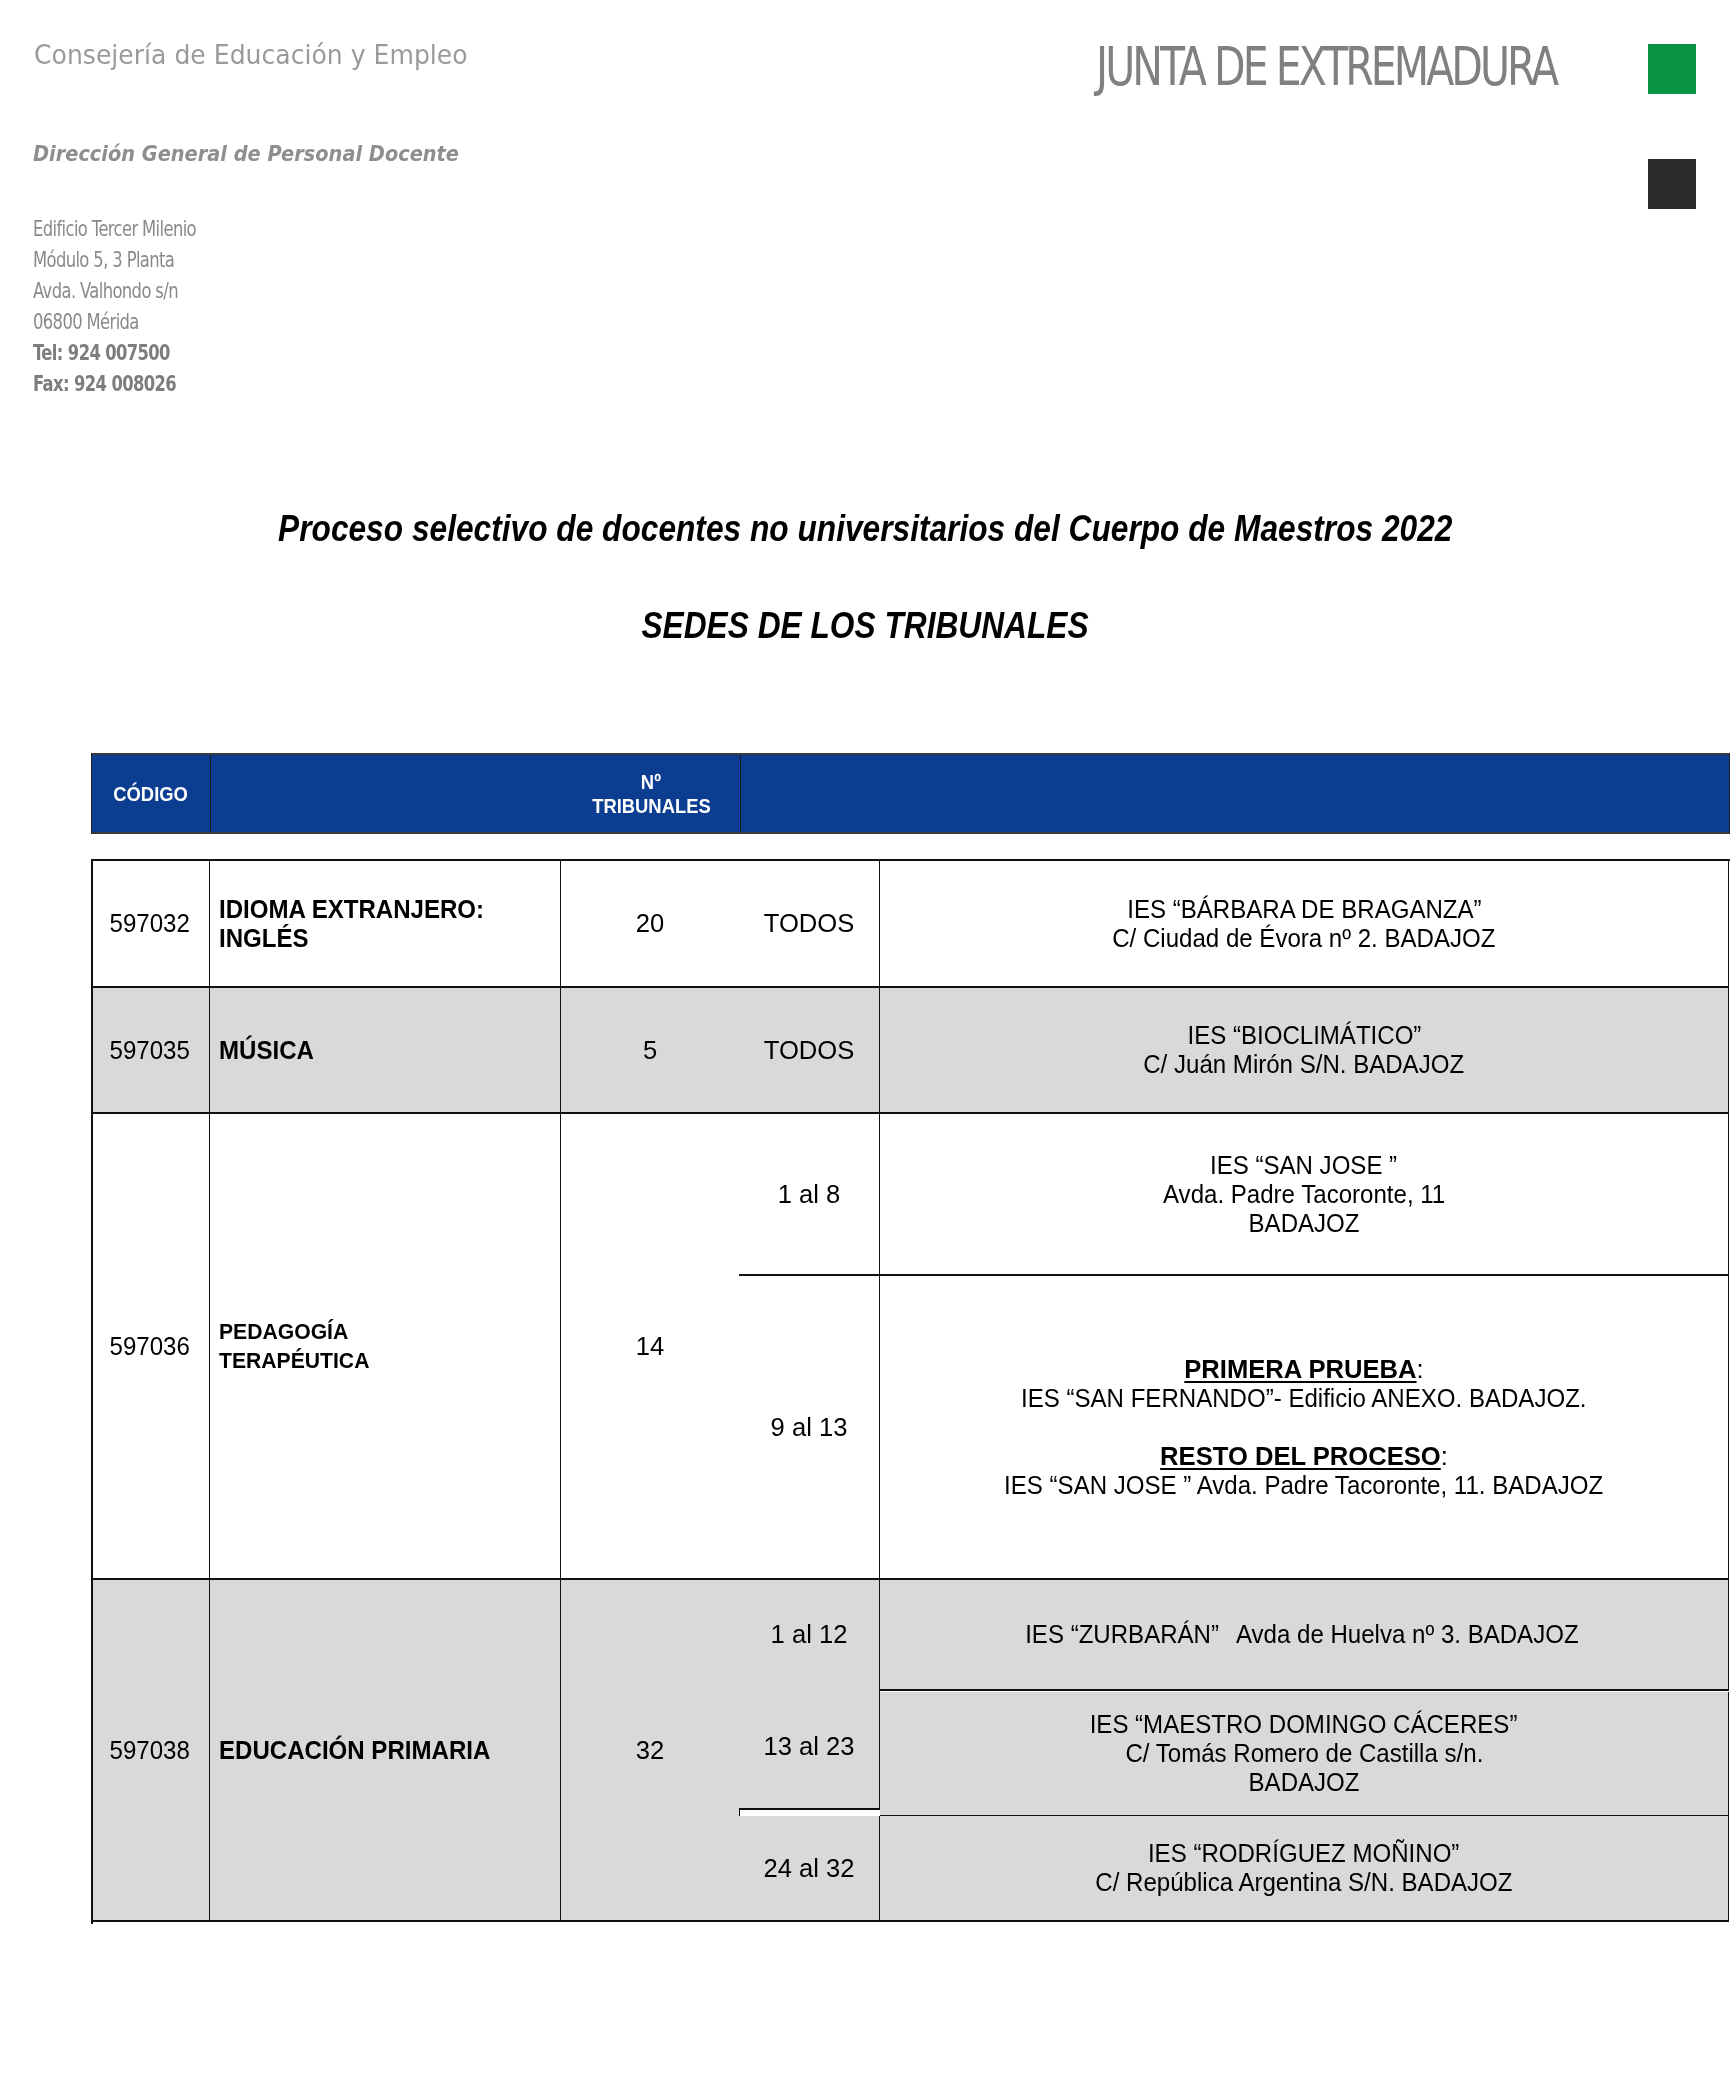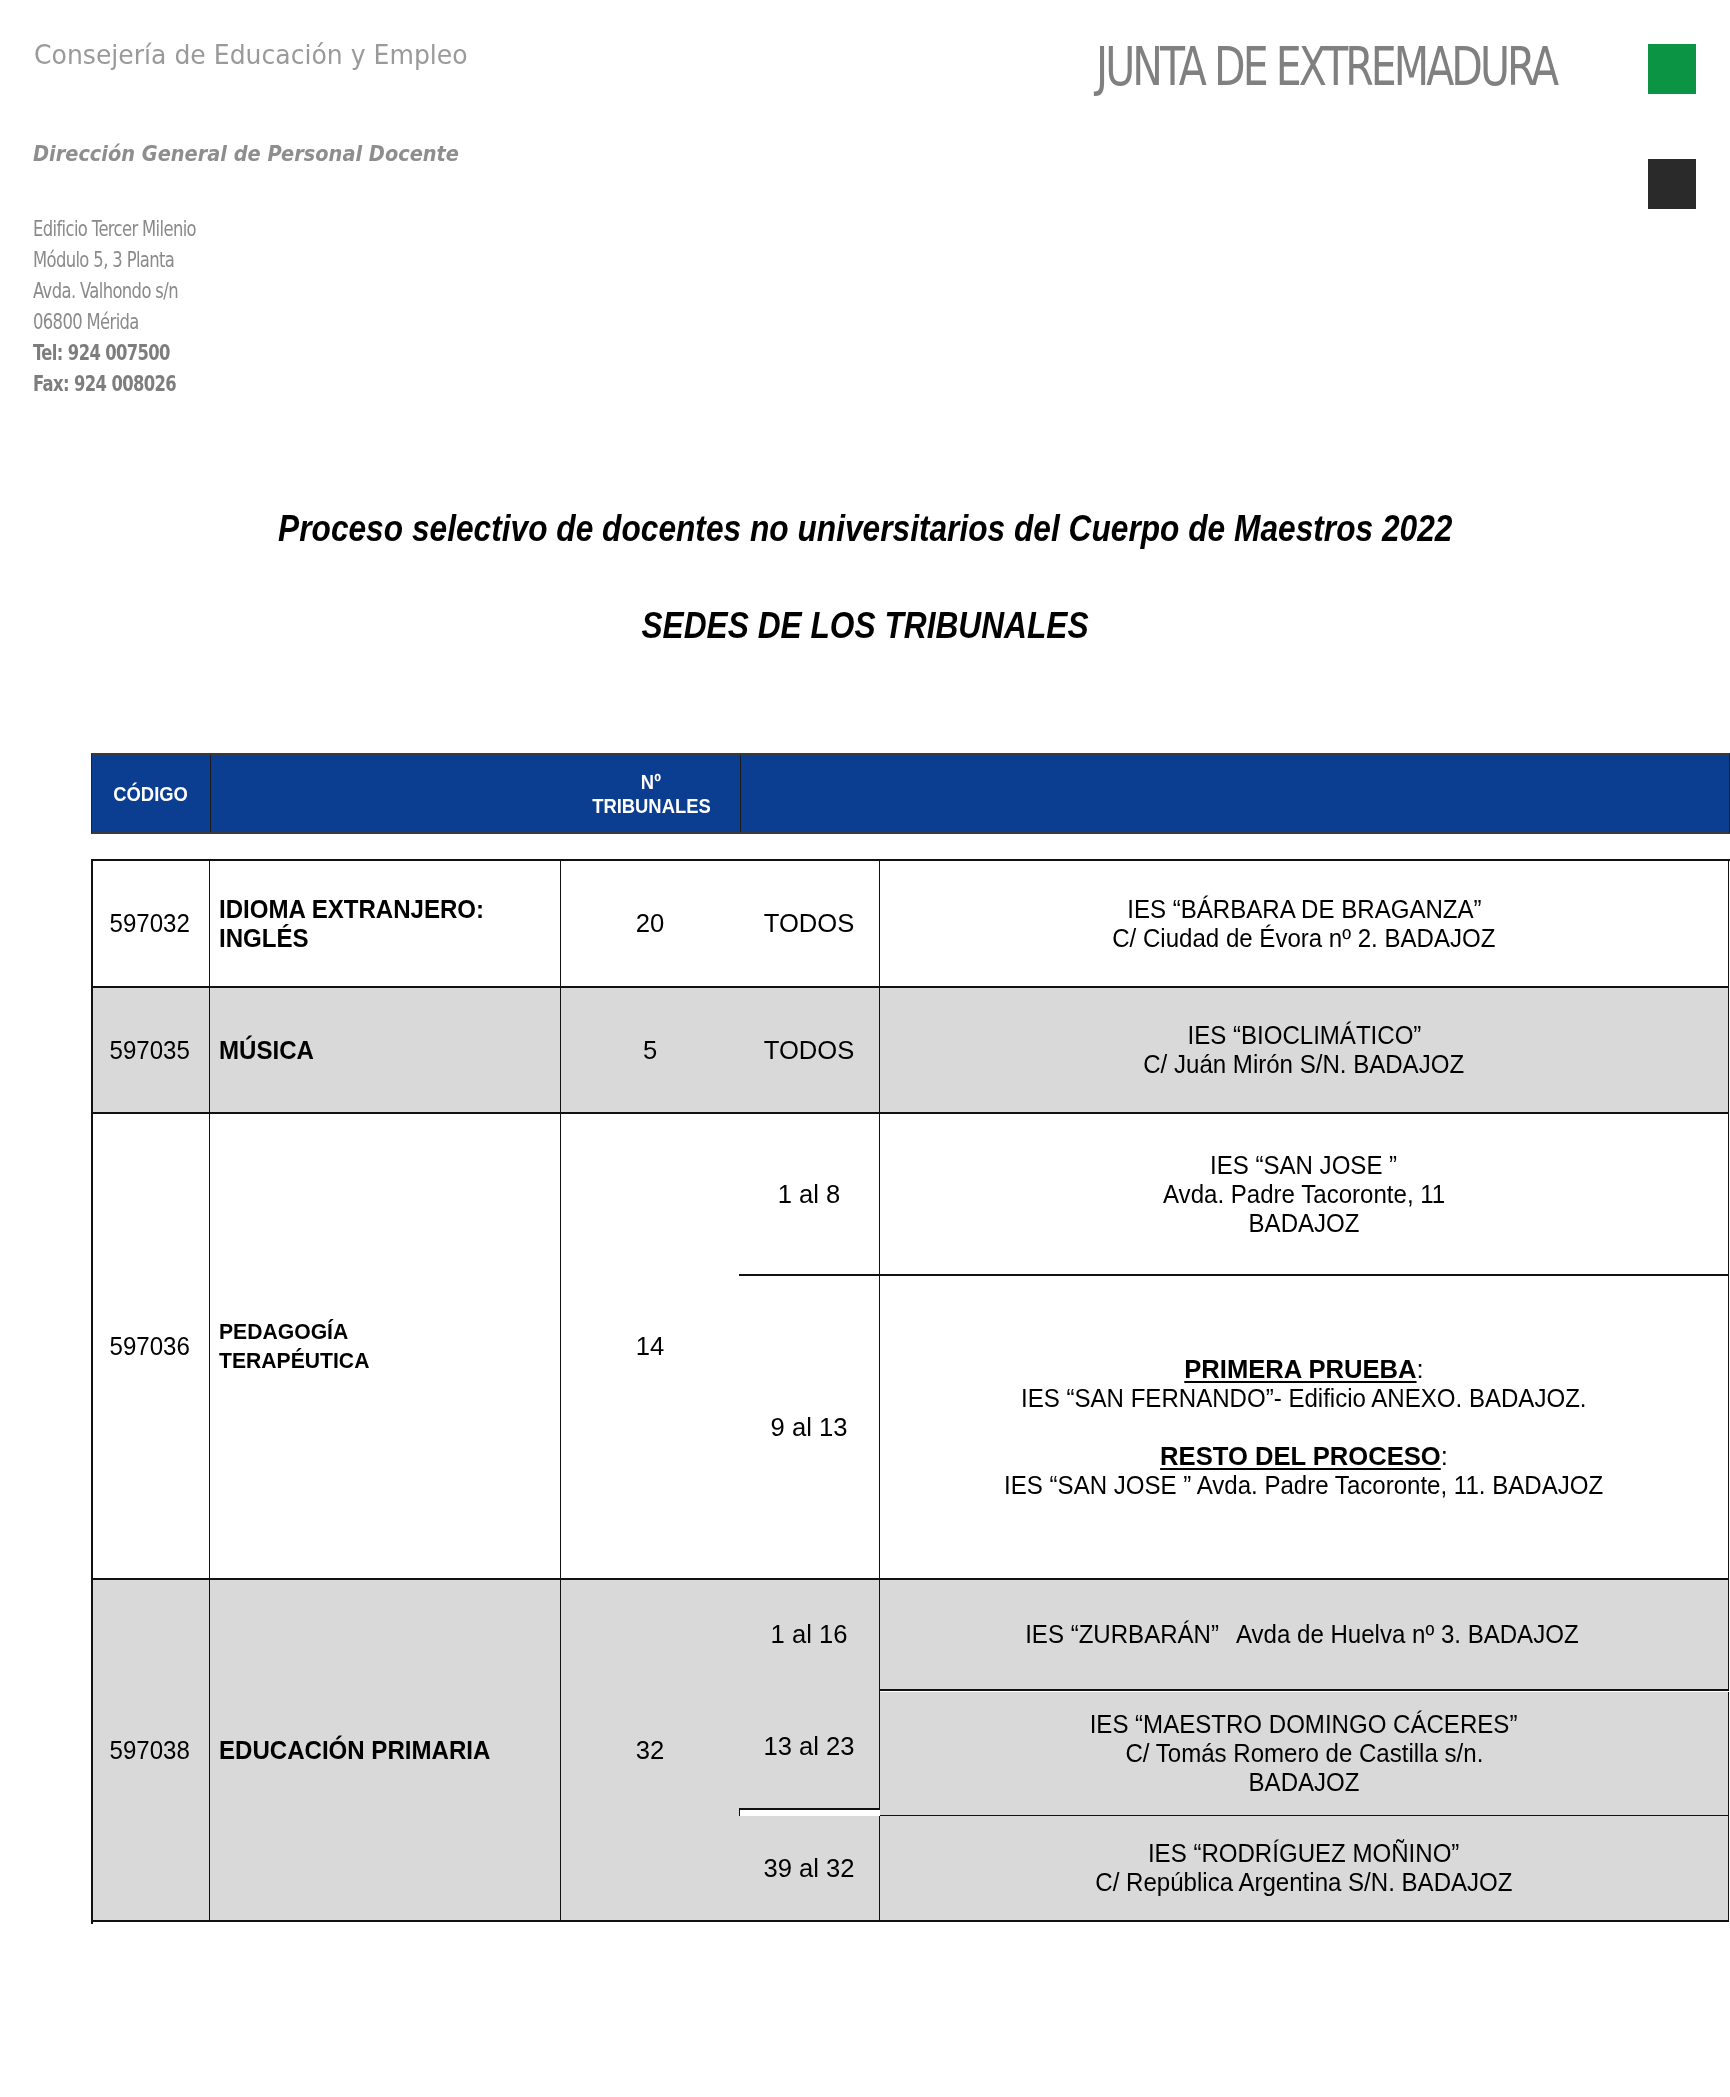--- a/index.html
+++ b/index.html
@@ -143,38 +143,38 @@
     <span class="sx">597038</span>
   </div>
 <div class="cell gray left bold" style="left:210px; top:1580px; width:351px; height:342px;">
     <span class="sx" style="transform-origin:left;">EDUCACIÓN PRIMARIA</span>
   </div>
 <div class="cell gray" style="left:561px; top:1580px; width:179px; height:342px;">
     <span>32</span>
   </div>
 
 <div class="cell gray" style="left:739px; top:1580px; width:141px; height:111px;">
-    <span>1 al 16</span>
+    <span>1 al 12</span>
   </div>
 <div class="cell gray" style="left:880px; top:1580px; width:849px; height:111px; flex-direction:row;">
   <span class="sx">IES “ZURBARÁN”</span>
   <span class="sx">Avda de Huelva nº 3. BADAJOZ</span>
 </div>
 
 <div class="cell gray" style="left:739px; top:1668px; width:141px; height:125px;margin-top:17px;">
     <span>13 al 23</span>
   </div>
 <div class="cell gray" style="left:880px; top:1692px; width:849px; height:125px; flex-direction:column;">
   <span class="sx">IES “MAESTRO DOMINGO CÁCERES”</span>
   <span class="sx">C/ Tomás Romero de Castilla s/n.</span>
   <span class="sx">BADAJOZ</span>
 </div>
 
 <div class="cell gray" style="left:739px; top:1816px; width:141px; height:106px;">
-    <span>39 al 32</span>
+    <span>24 al 32</span>
   </div>
 <div class="cell gray" style="left:880px; top:1816px; width:849px; height:106px; flex-direction:column;">
   <span class="sx">IES “RODRÍGUEZ MOÑINO”</span>
   <span class="sx">C/ República Argentina S/N. BADAJOZ</span>
 </div>
 
 <div class="abs table-frame"></div>
 
 
 </body></html>

